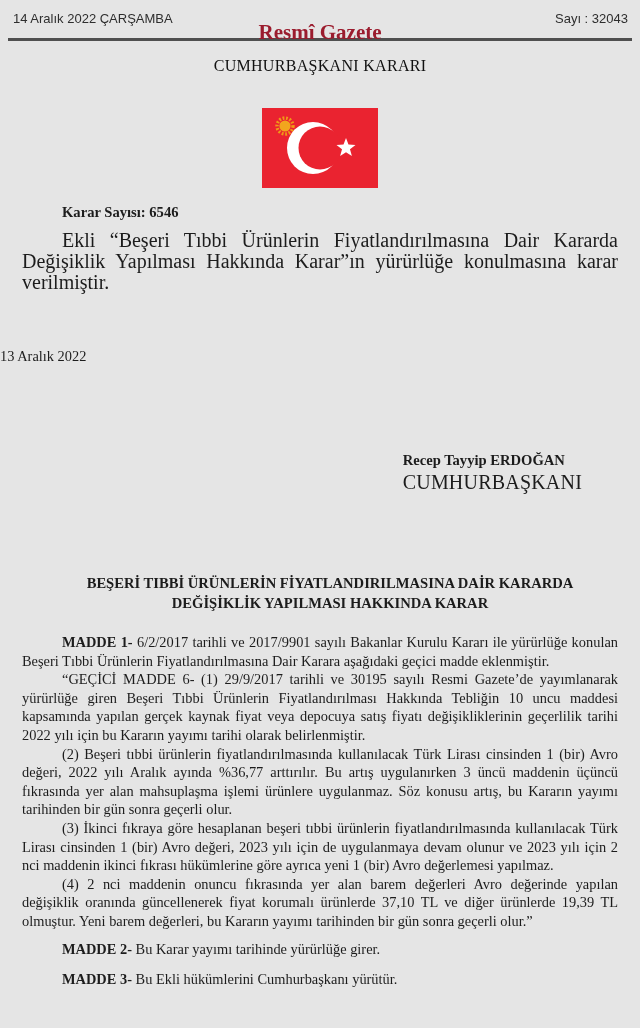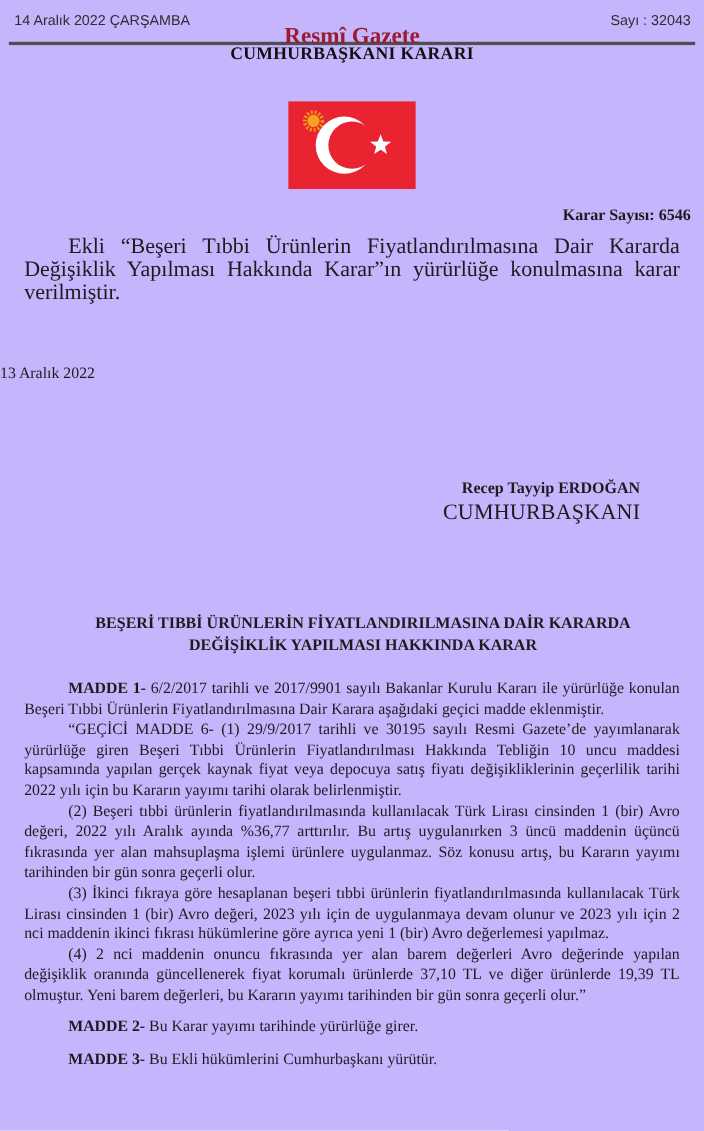--- a/index.html
+++ b/index.html
@@ -1,35 +1,35 @@
 <!DOCTYPE html>
 <html><head>
 <meta charset="utf-8">
 <style>
   html, body { margin:0; padding:0; background:#ffffff; }
   .page {
     width:640px; height:1028px; position:relative; overflow:hidden;
-    background:#c4b5fd; color:#1c1c1c;
+    background:#e5e5e5; color:#1c1c1c;
     font-family:"Liberation Serif", serif;
   }
   .header { position:relative; display:flex; justify-content:space-between; align-items:flex-start; padding:7px 12px 0 13px; height:27px; }
   .hdate, .hissue {
     font-family:"Liberation Sans", sans-serif; font-size:13px; color:#2e2e2e; padding-top:4px; z-index:2;
   }
   .masthead {
     position:absolute; left:0; right:0; top:20px; text-align:center;
     font-size:21px; font-weight:bold; color:var(--masthead-red); z-index:1;
   }
   .rule { margin:4px 8px 0 8px; height:3px; background:var(--rule-gray); }
-  .main-heading { text-align:center; font-size:16px; font-weight:bold; letter-spacing:0.3px; color:#111; }
+  .main-heading { margin-top:16px; text-align:center; font-size:16px; font-weight:normal; letter-spacing:0.3px; color:#111; }
   .flag { display:block; margin:33px auto 0 auto; width:116px; height:80px; }
-  .karar-no { margin:16px 12px 0 62px; font-weight:bold; font-size:14.6px;text-align:right; }
+  .karar-no { margin:16px 12px 0 62px; font-weight:bold; font-size:14.6px; }
   .intro { margin:9px 22px 0 22px; text-align:justify; text-indent:40px; font-size:20px; line-height:21px; }
   .date-line { margin-top:55px; text-align:left; font-size:14.4px; }
-  .sig { margin:84px 58px 0 auto; width:max-content; text-align:right; }
+  .sig { margin:84px 58px 0 auto; width:max-content; text-align:left; }
   .sig-name { font-weight:bold; font-size:14.6px; line-height:22px; }
   .sig-role { font-size:20px; line-height:22px; letter-spacing:0.2px; }
   .decree-title { margin-top:80px; text-align:center; font-weight:bold; font-size:14.6px; line-height:20px;padding-left:20px; }
   .body-p { margin:0 22px; text-align:justify; text-indent:40px; font-size:14.4px; line-height:18.6px; }
   .first-article { margin-top:20px; }
   .m2 { margin-top:9px; }
   .m3 { margin-top:12px; }
   .b { font-weight:bold;margin-top:24px; }
 </style>
 </head>

